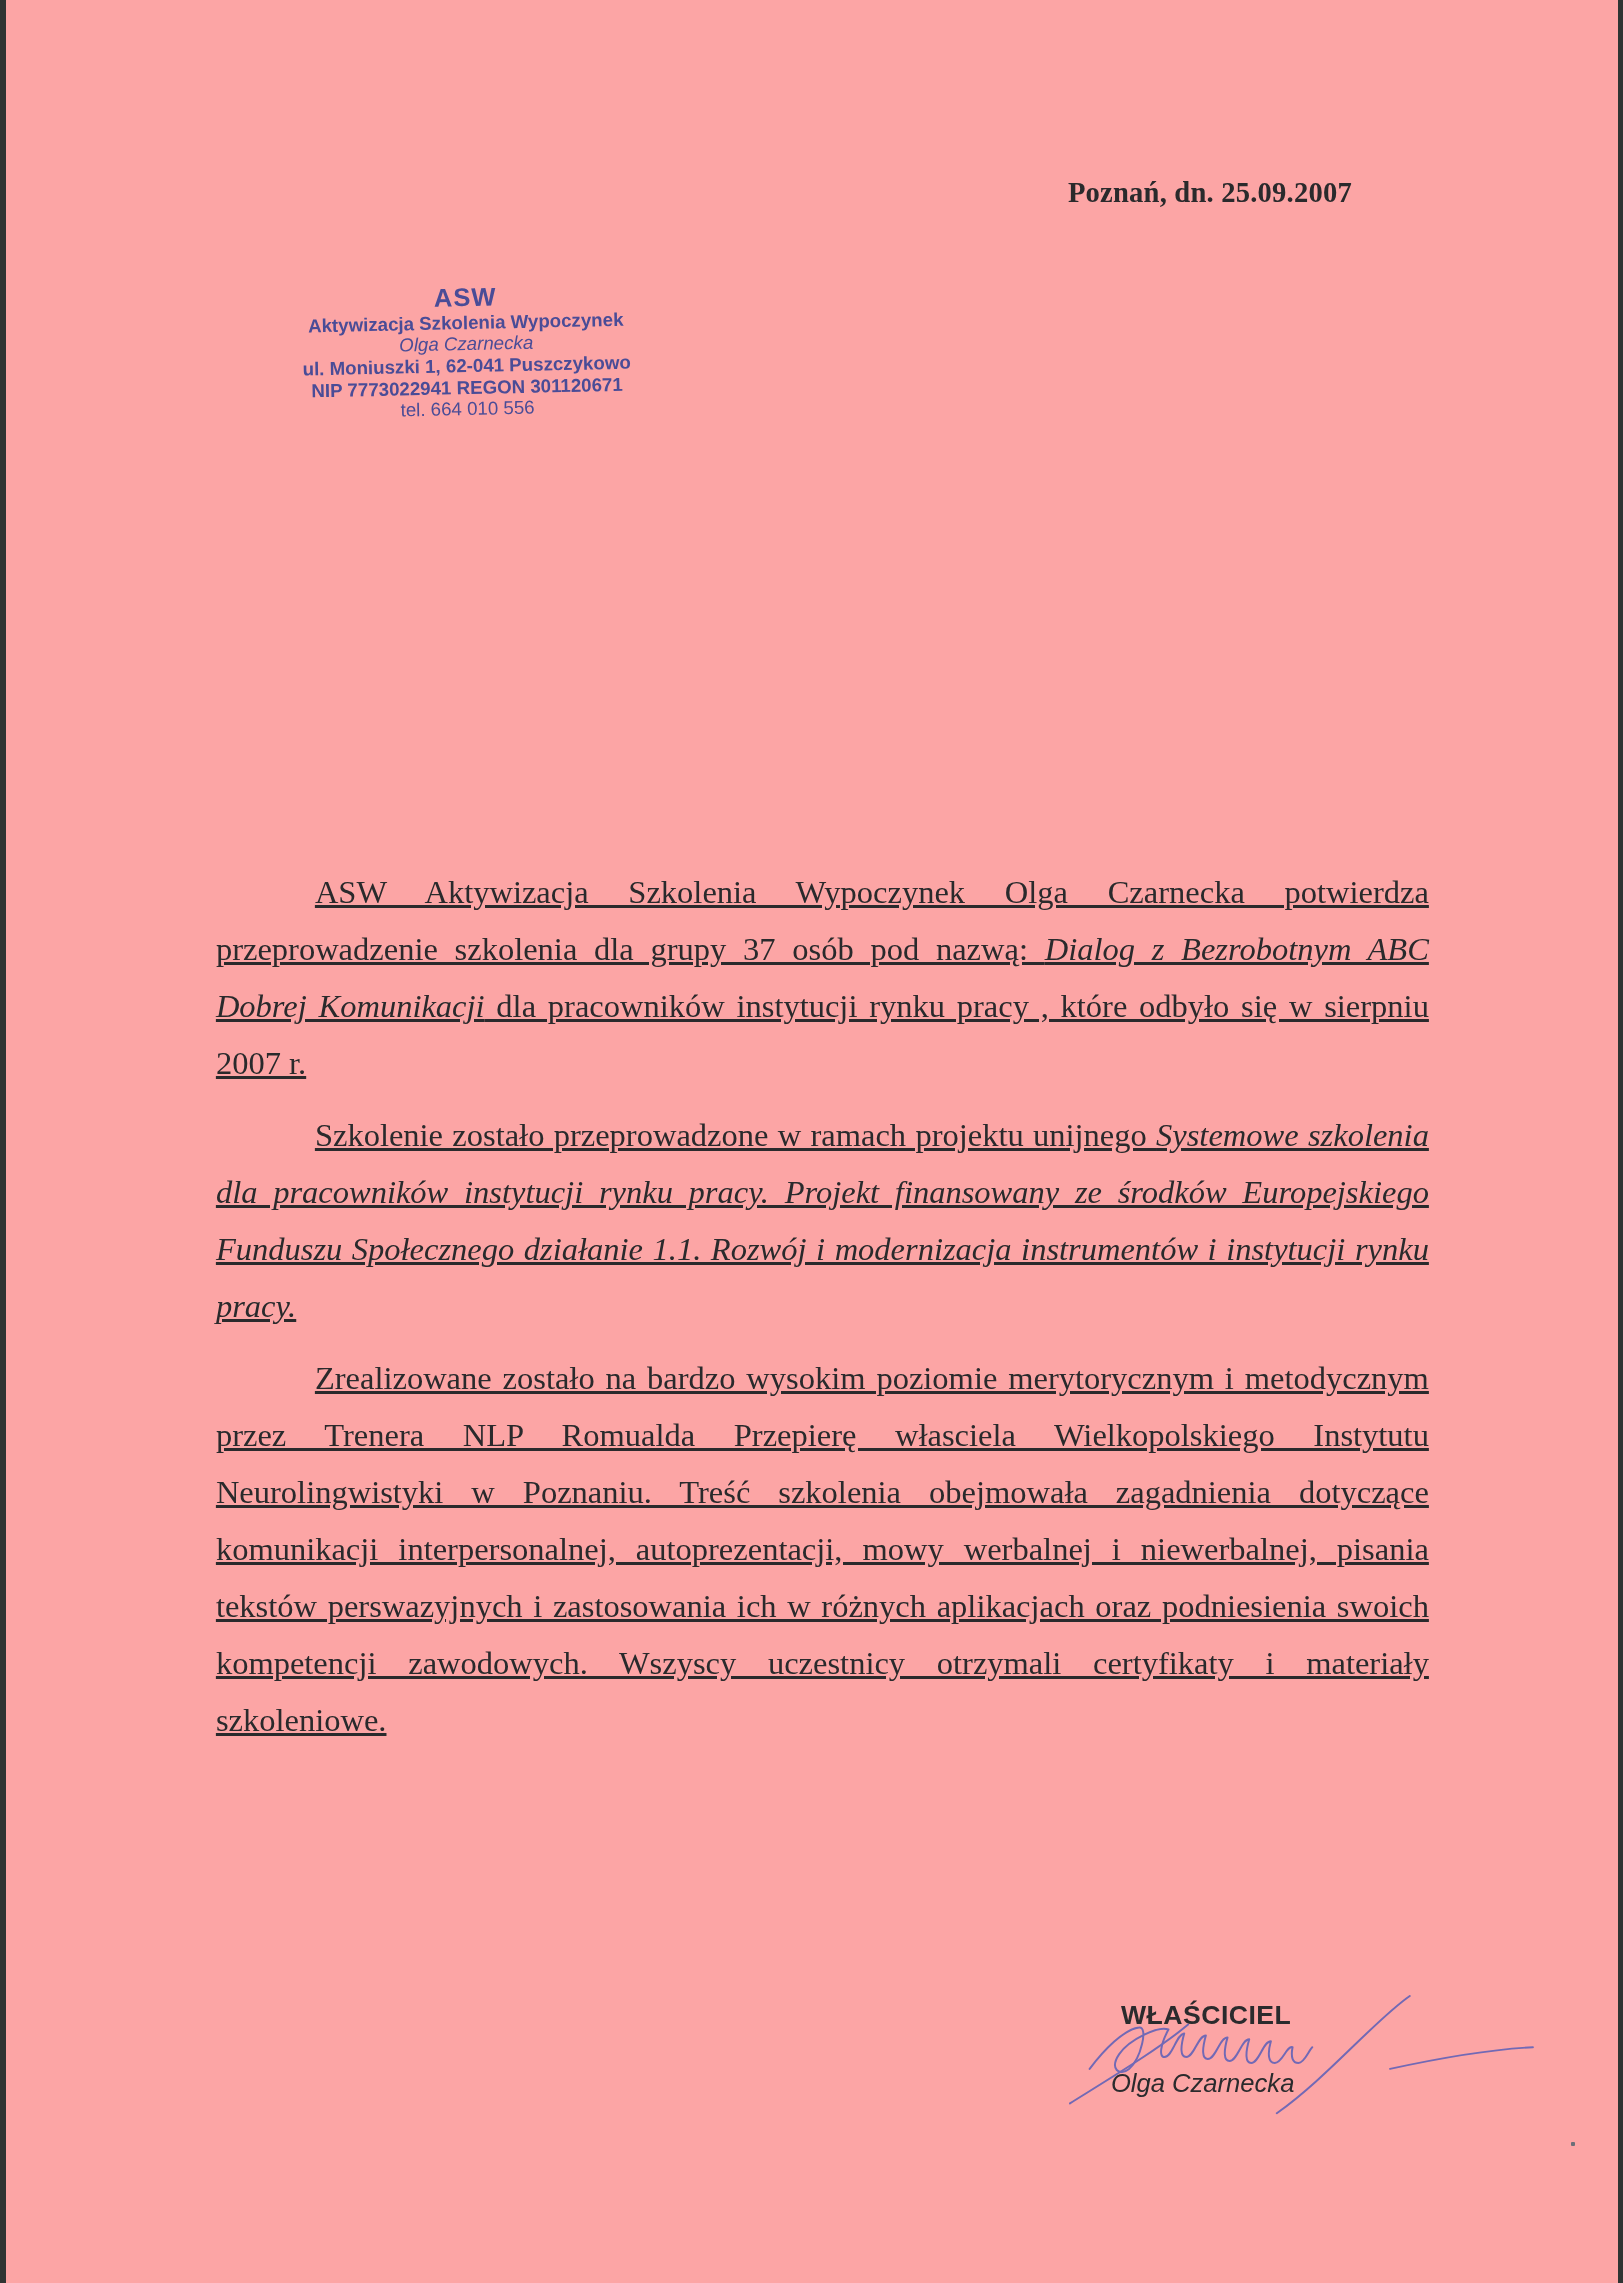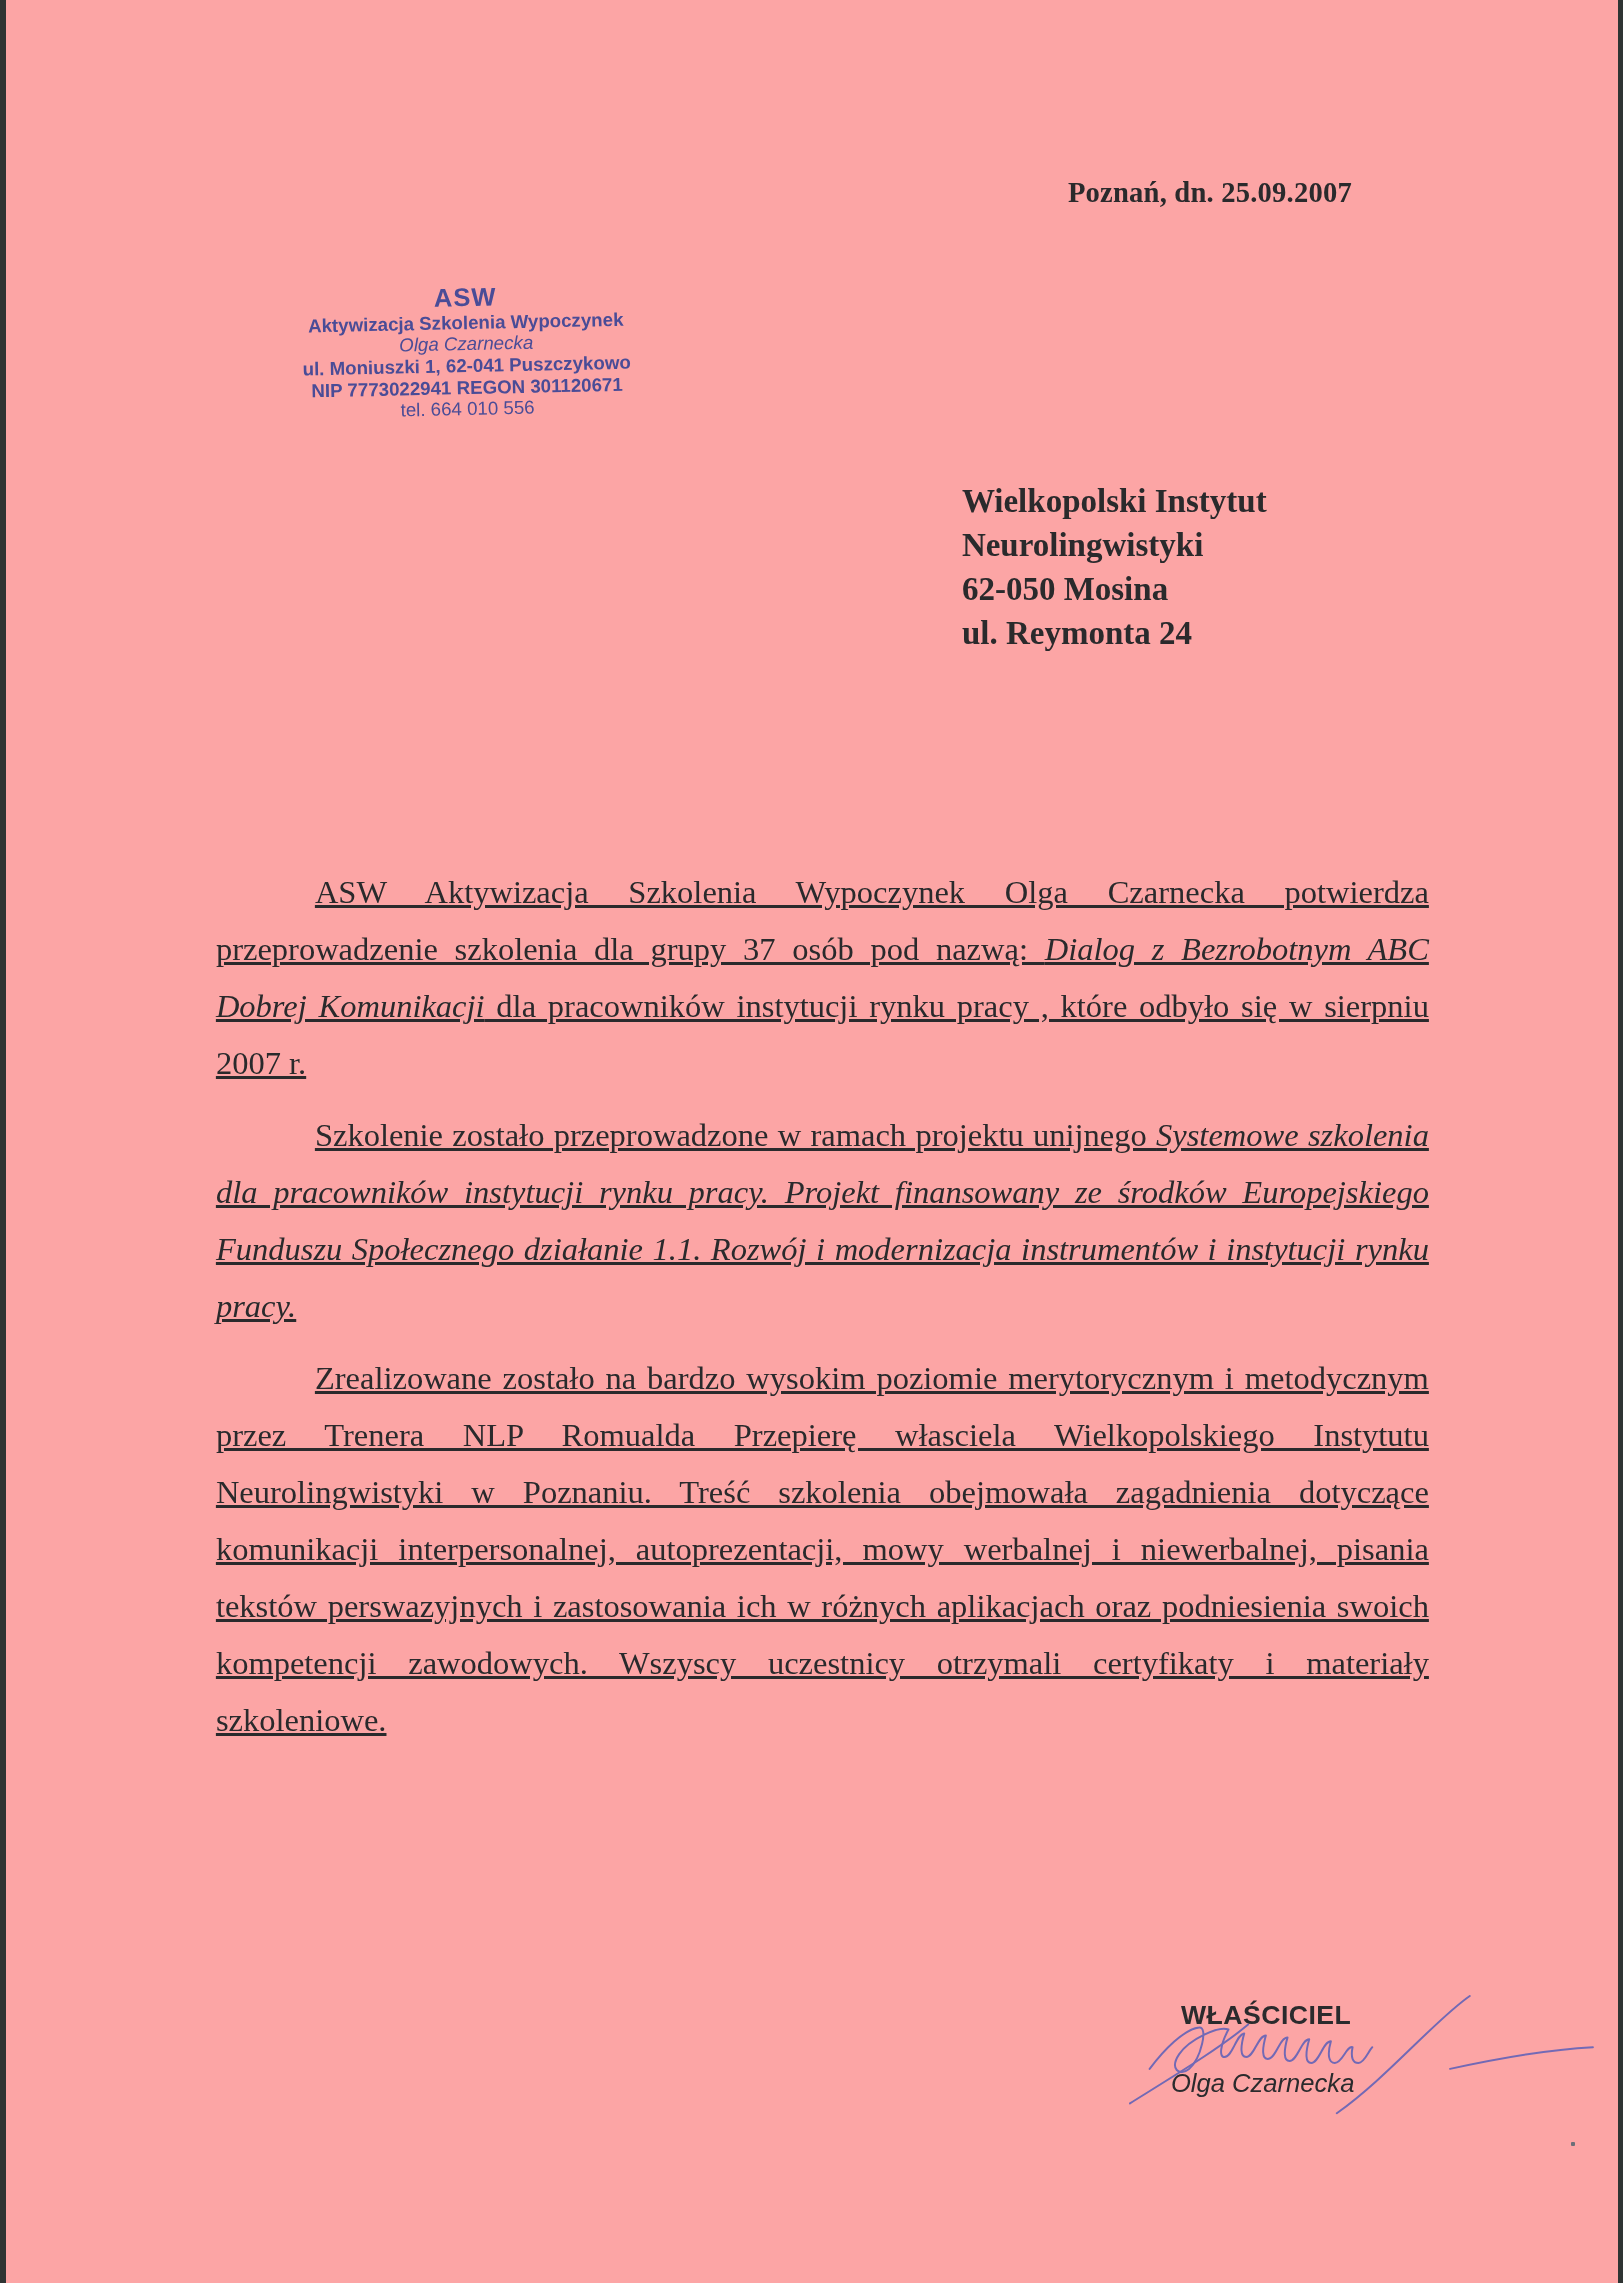--- a/index.html
+++ b/index.html
@@ -82,21 +82,21 @@
       margin: 15px;
       text-indent: 99px;
       text-decoration: underline;
     }
     .body p + p {
       margin-top: 0;
     }
     .body .em { font-style: italic; }
     .signature {
       position: absolute;
-      left: 1104px;
+      left: 1044px;
       top: 1931px;
       width: 493px;
       height: 197px;
       text-align: right;
     }
     .sig-role {
       position: absolute;
       left: 71px;
       top: 69px;
       font-family: "Liberation Sans", "DejaVu Sans", sans-serif;
@@ -138,26 +138,20 @@
 
   <div class="stamp">
     <div class="st-title">ASW</div>
     <div class="st-line st-company">Aktywizacja Szkolenia Wypoczynek</div>
     <div class="st-line st-owner">Olga Czarnecka</div>
     <div class="st-line st-addr">ul. Moniuszki 1, 62-041 Puszczykowo</div>
     <div class="st-line st-nip">NIP 7773022941 REGON 301120671</div>
     <div class="st-line">tel. 664 010 556</div>
   </div>
 
-  <div class="recipient serif">
-    <div>Wielkopolski Instytut</div>
-    <div>Neurolingwistyki</div>
-    <div>62-050 Mosina</div>
-    <div>ul. Reymonta 24</div>
-  </div>
 
   <div class="body serif">
     <p><span>ASW Aktywizacja Szkolenia Wypoczynek Olga Czarnecka  potwierdza przeprowadzenie szkolenia dla grupy 37 osób pod nazwą: </span><span class="em">Dialog z Bezrobotnym ABC Dobrej Komunikacji</span><span> dla pracowników instytucji rynku pracy , które odbyło się w sierpniu 2007 r.</span></p>
     <p><span>Szkolenie zostało przeprowadzone w ramach projektu unijnego </span><span class="em">Systemowe szkolenia dla pracowników instytucji rynku pracy. Projekt finansowany ze środków Europejskiego Funduszu Społecznego działanie 1.1. Rozwój i modernizacja instrumentów i instytucji rynku pracy.</span></p>
     <p>Zrealizowane zostało na bardzo wysokim poziomie merytorycznym i metodycznym przez Trenera NLP Romualda Przepierę własciela Wielkopolskiego Instytutu Neurolingwistyki w Poznaniu. Treść szkolenia obejmowała zagadnienia dotyczące komunikacji interpersonalnej, autoprezentacji, mowy werbalnej i niewerbalnej, pisania tekstów perswazyjnych i zastosowania ich w różnych aplikacjach oraz podniesienia swoich kompetencji zawodowych. Wszyscy uczestnicy otrzymali certyfikaty i materiały szkoleniowe.</p>
   </div>
 
   <div class="signature">
     <div class="sig-role">WŁAŚCICIEL</div>
     <div class="sig-name">Olga Czarnecka</div>

